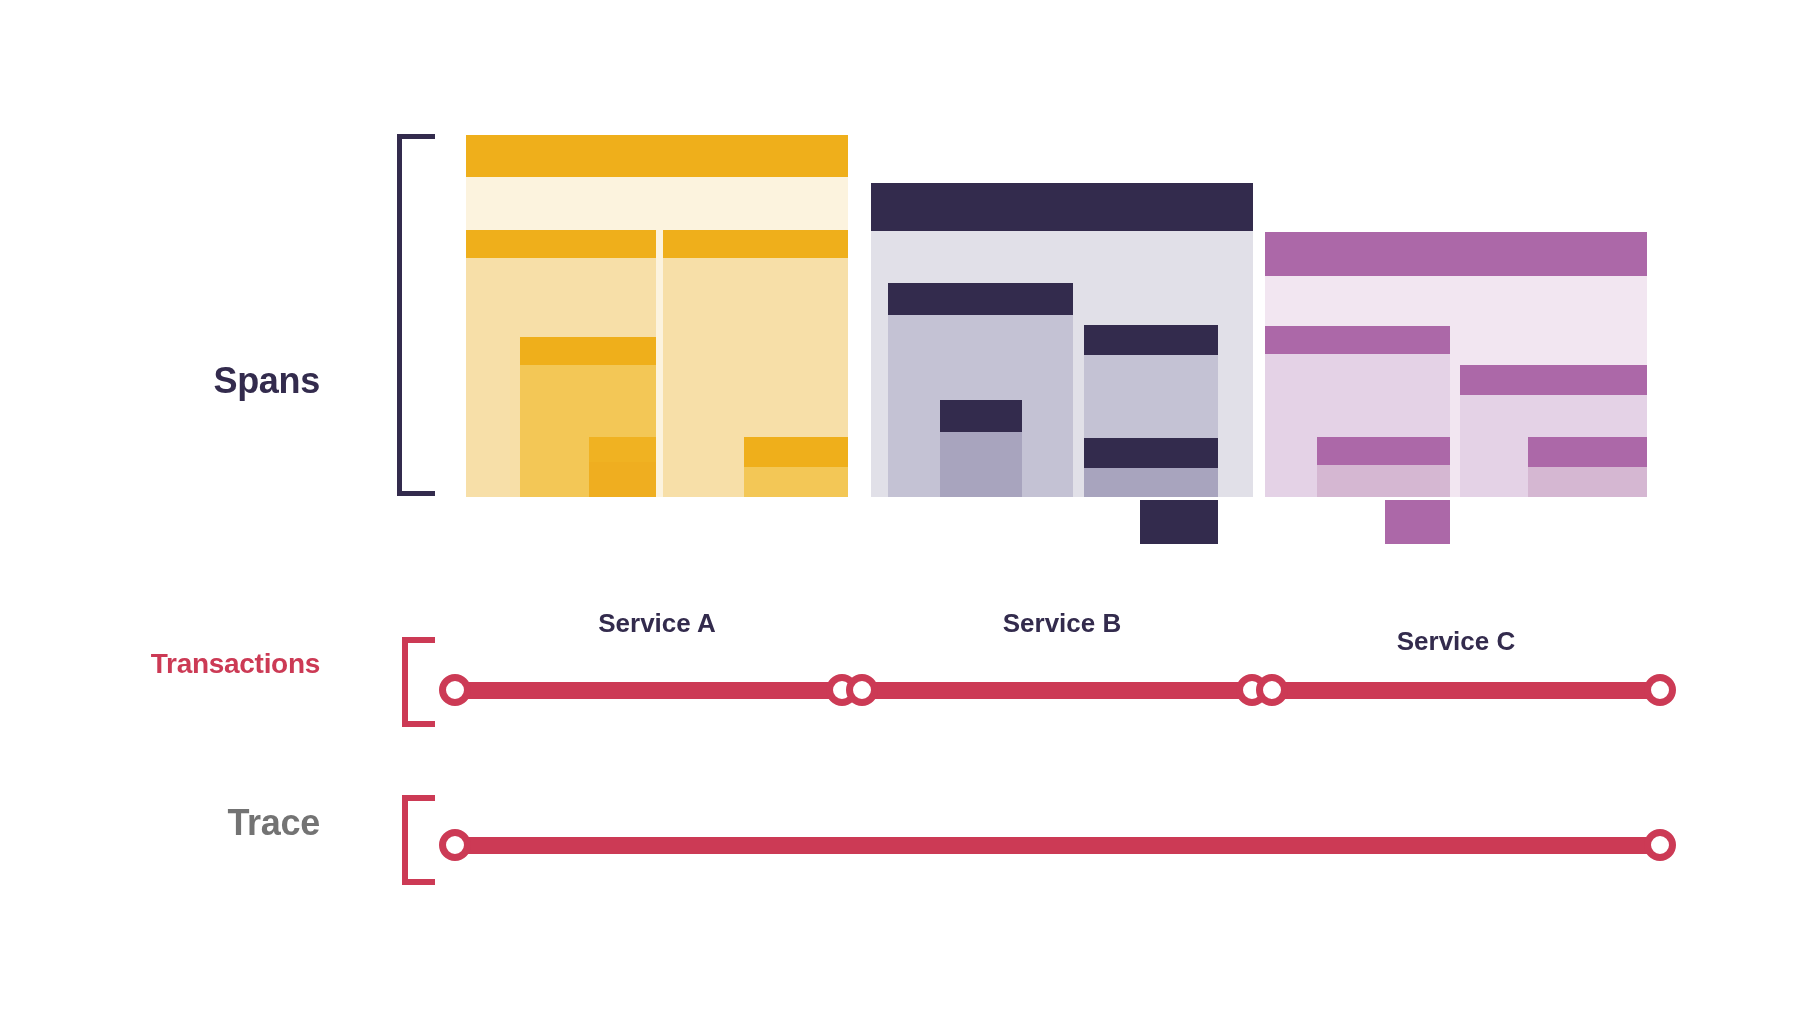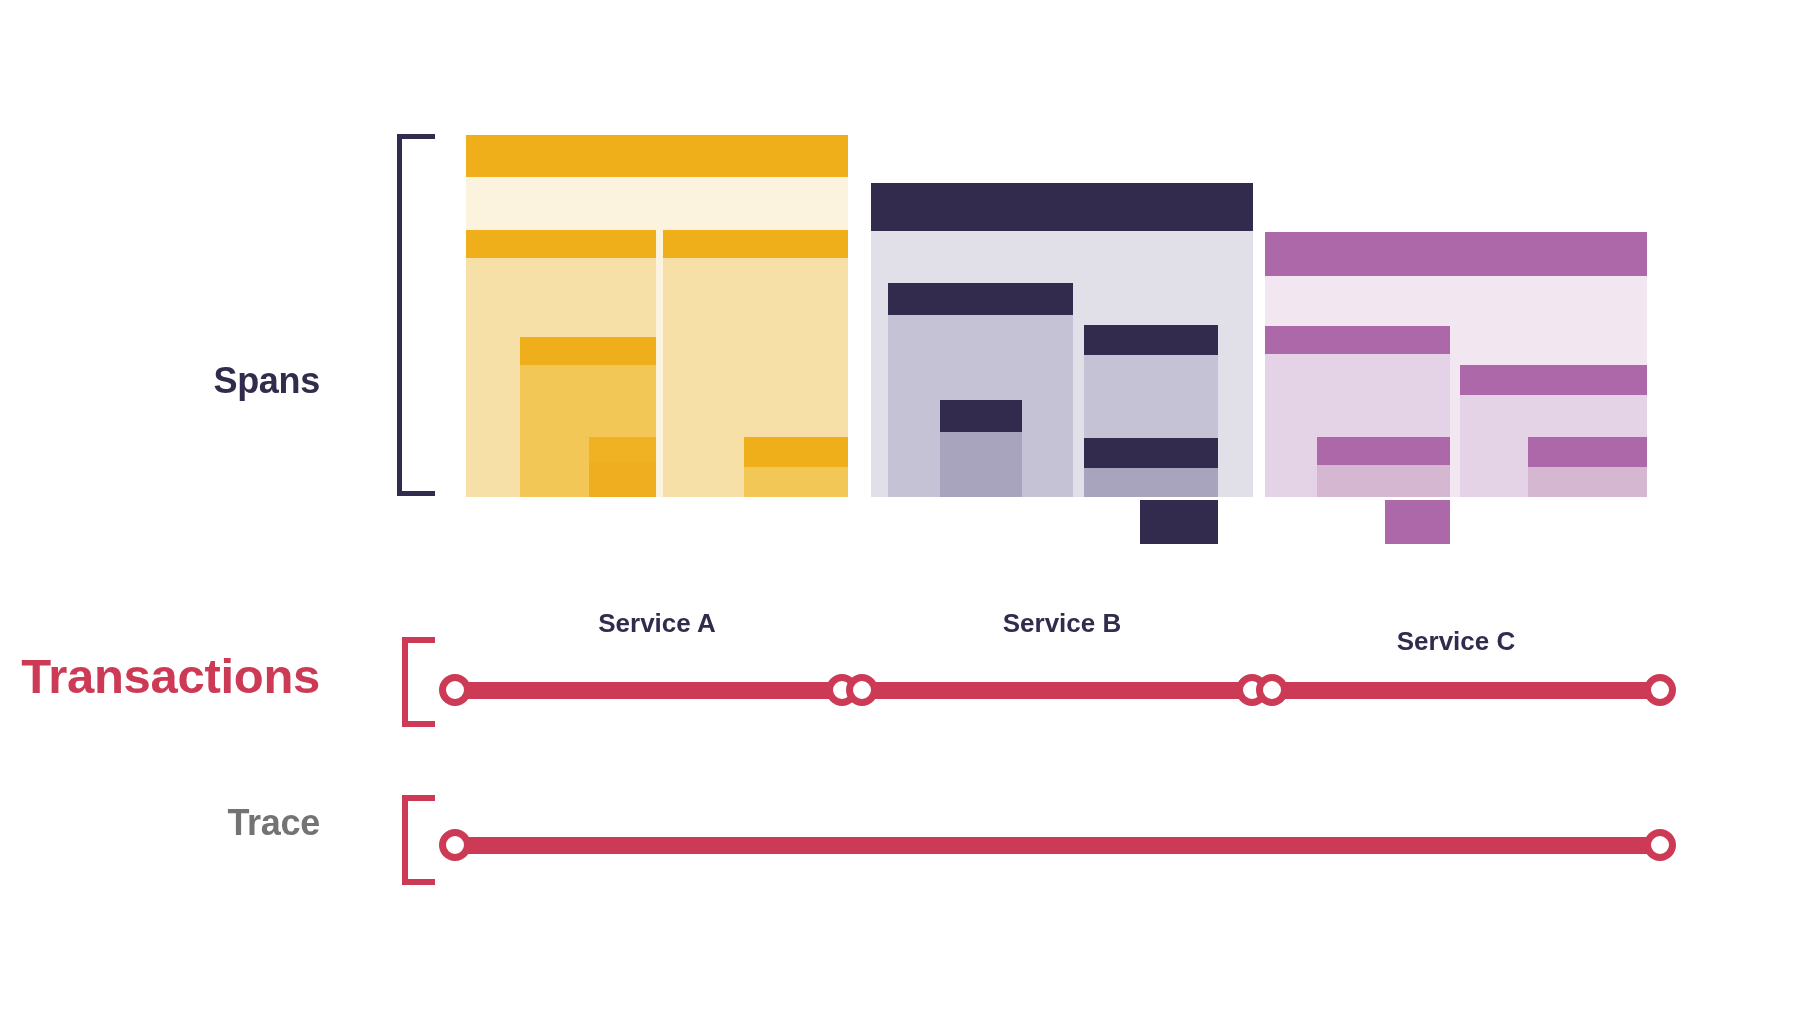--- a/index.html
+++ b/index.html
@@ -18,21 +18,21 @@
 
   
   .row-label {
     position: absolute;
     font-weight: bold;
     letter-spacing: -0.3px;
     white-space: nowrap;
     text-align: left;
   }
   #spans-label        { right: 1480px; top: 360px; font-size: 36px; color: #332B4D; }
-  #transactions-label { right: 1480px; top: 648px; font-size: 49px; color: #CC3A55; }
+  #transactions-label { right: 1480px; top: 648px; font-size: 28px; color: #CC3A55; }
   #trace-label        { right: 1480px; top: 802px; font-size: 36px; color: #737373; }
 
   
   .bracket {
     position: absolute;
     border-style: solid;
     border-right: none;
     background: transparent;
   }
   #spans-bracket {

